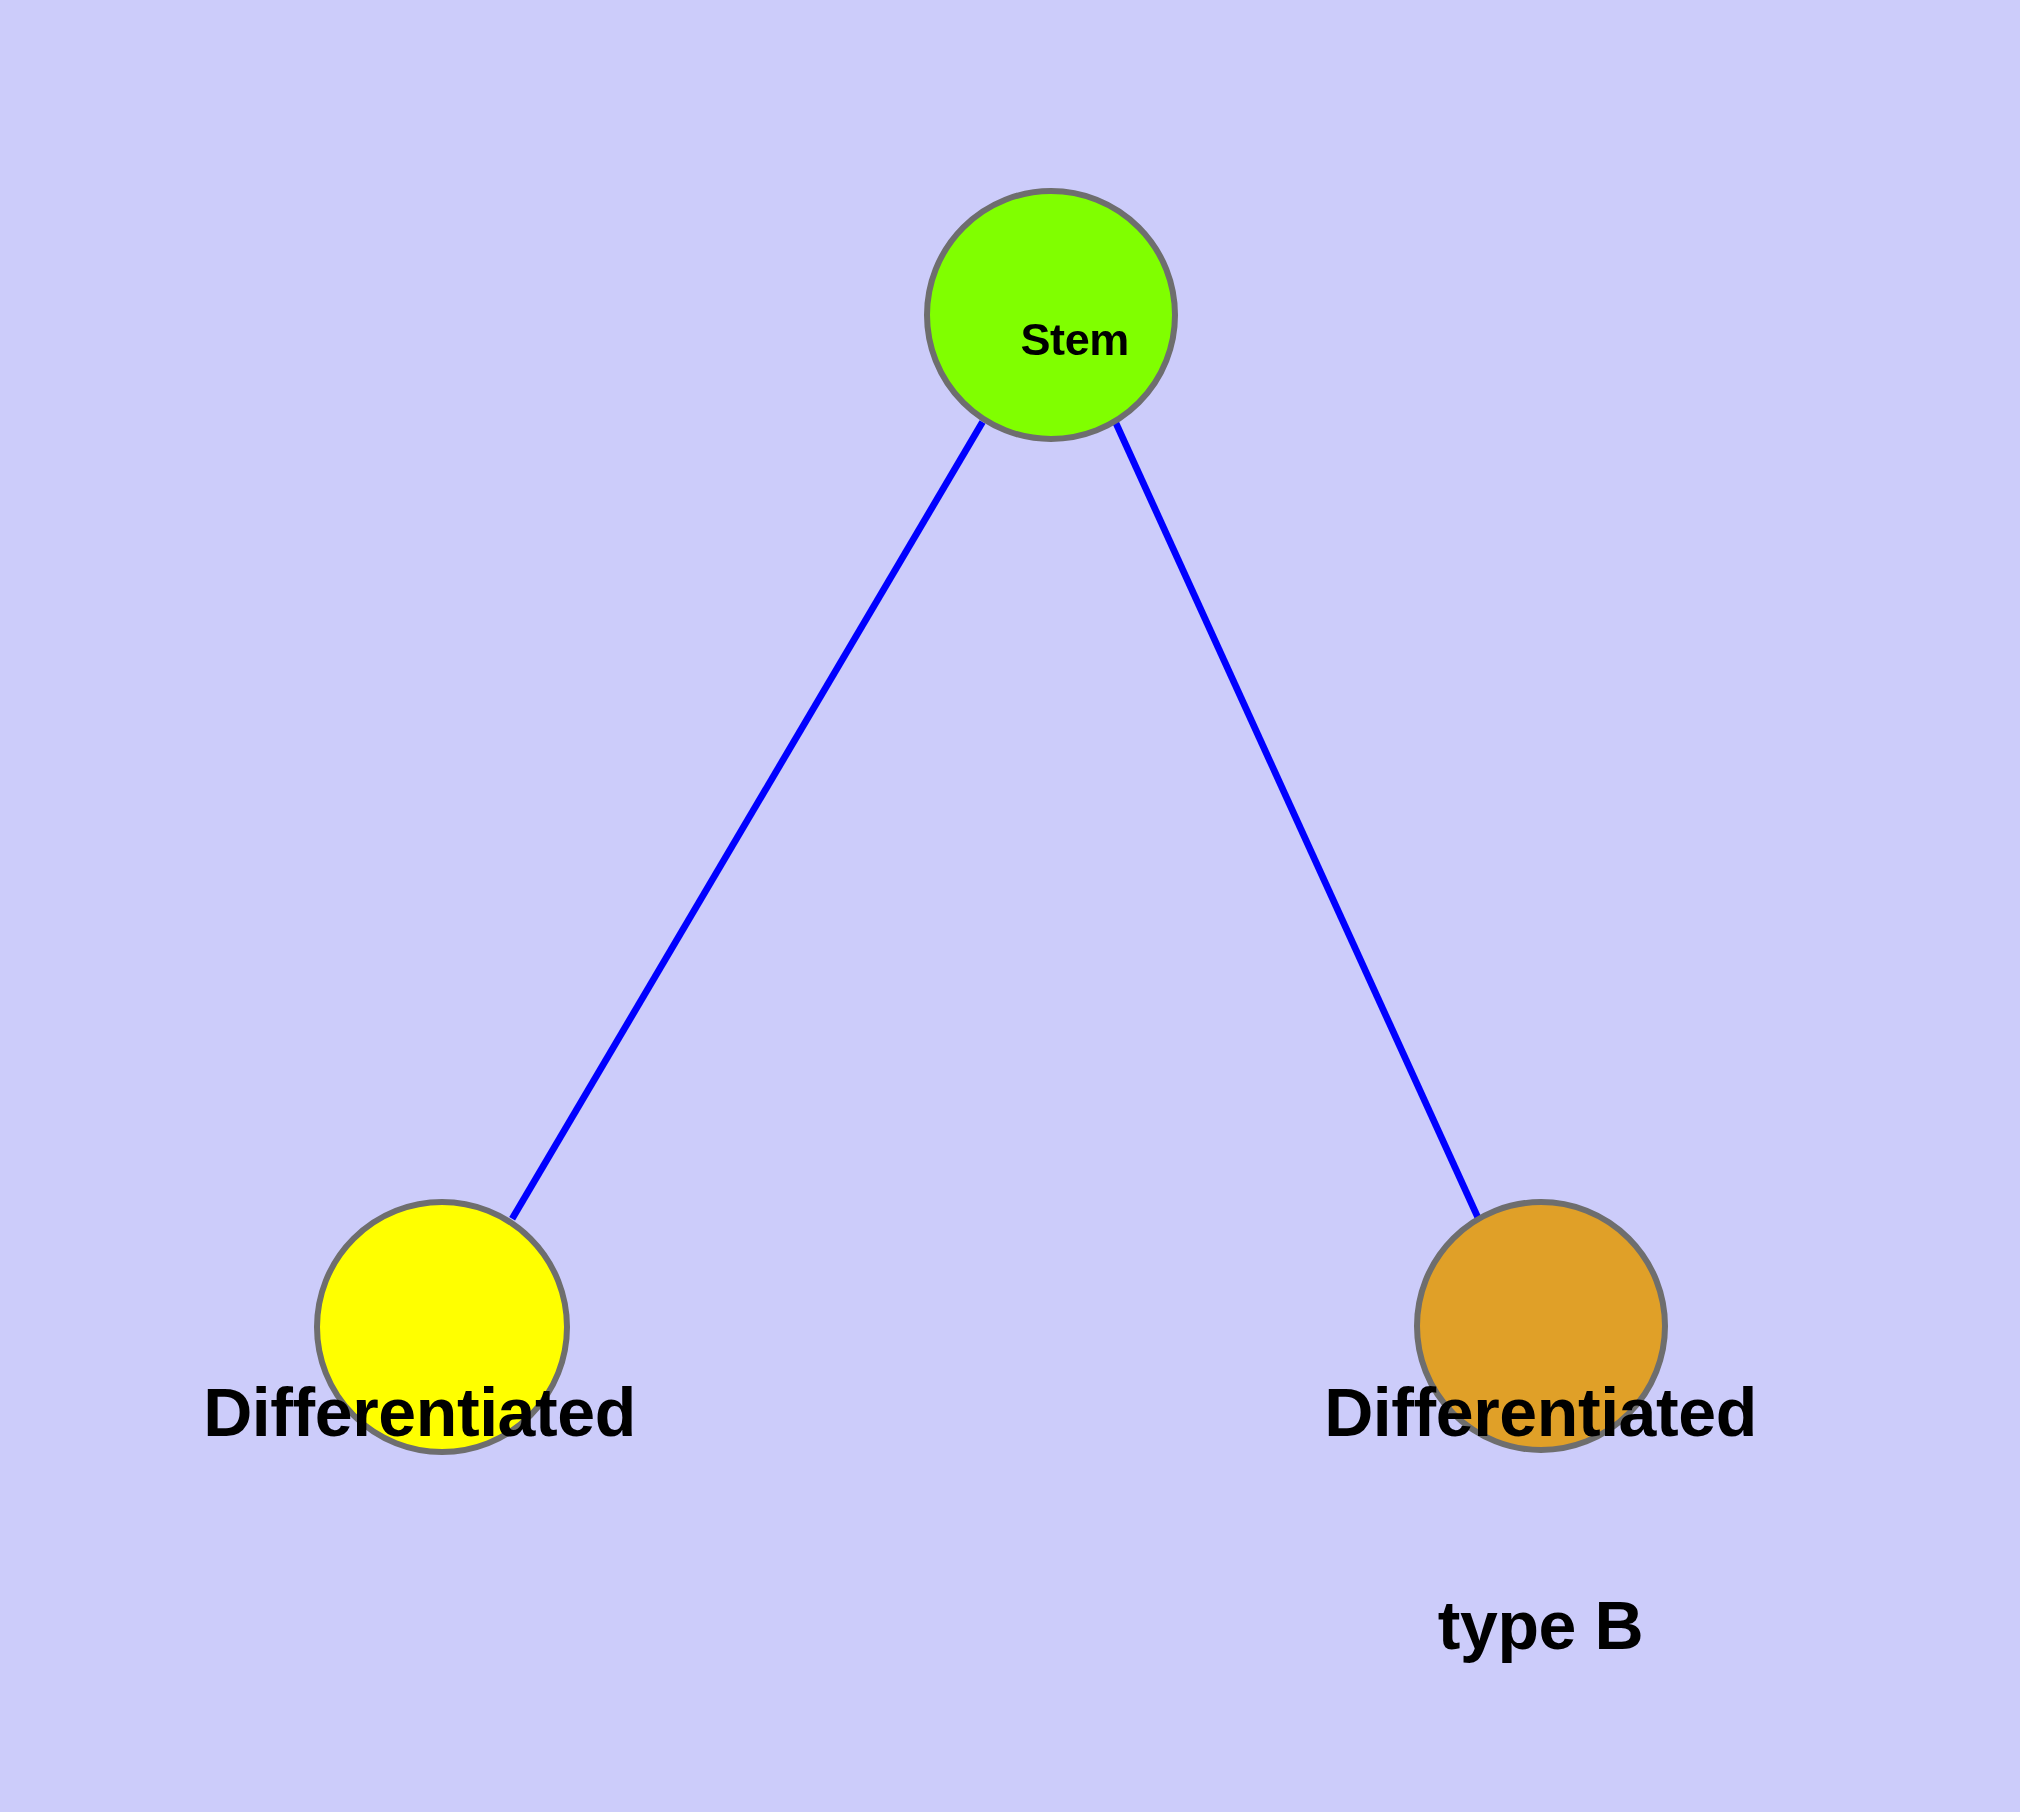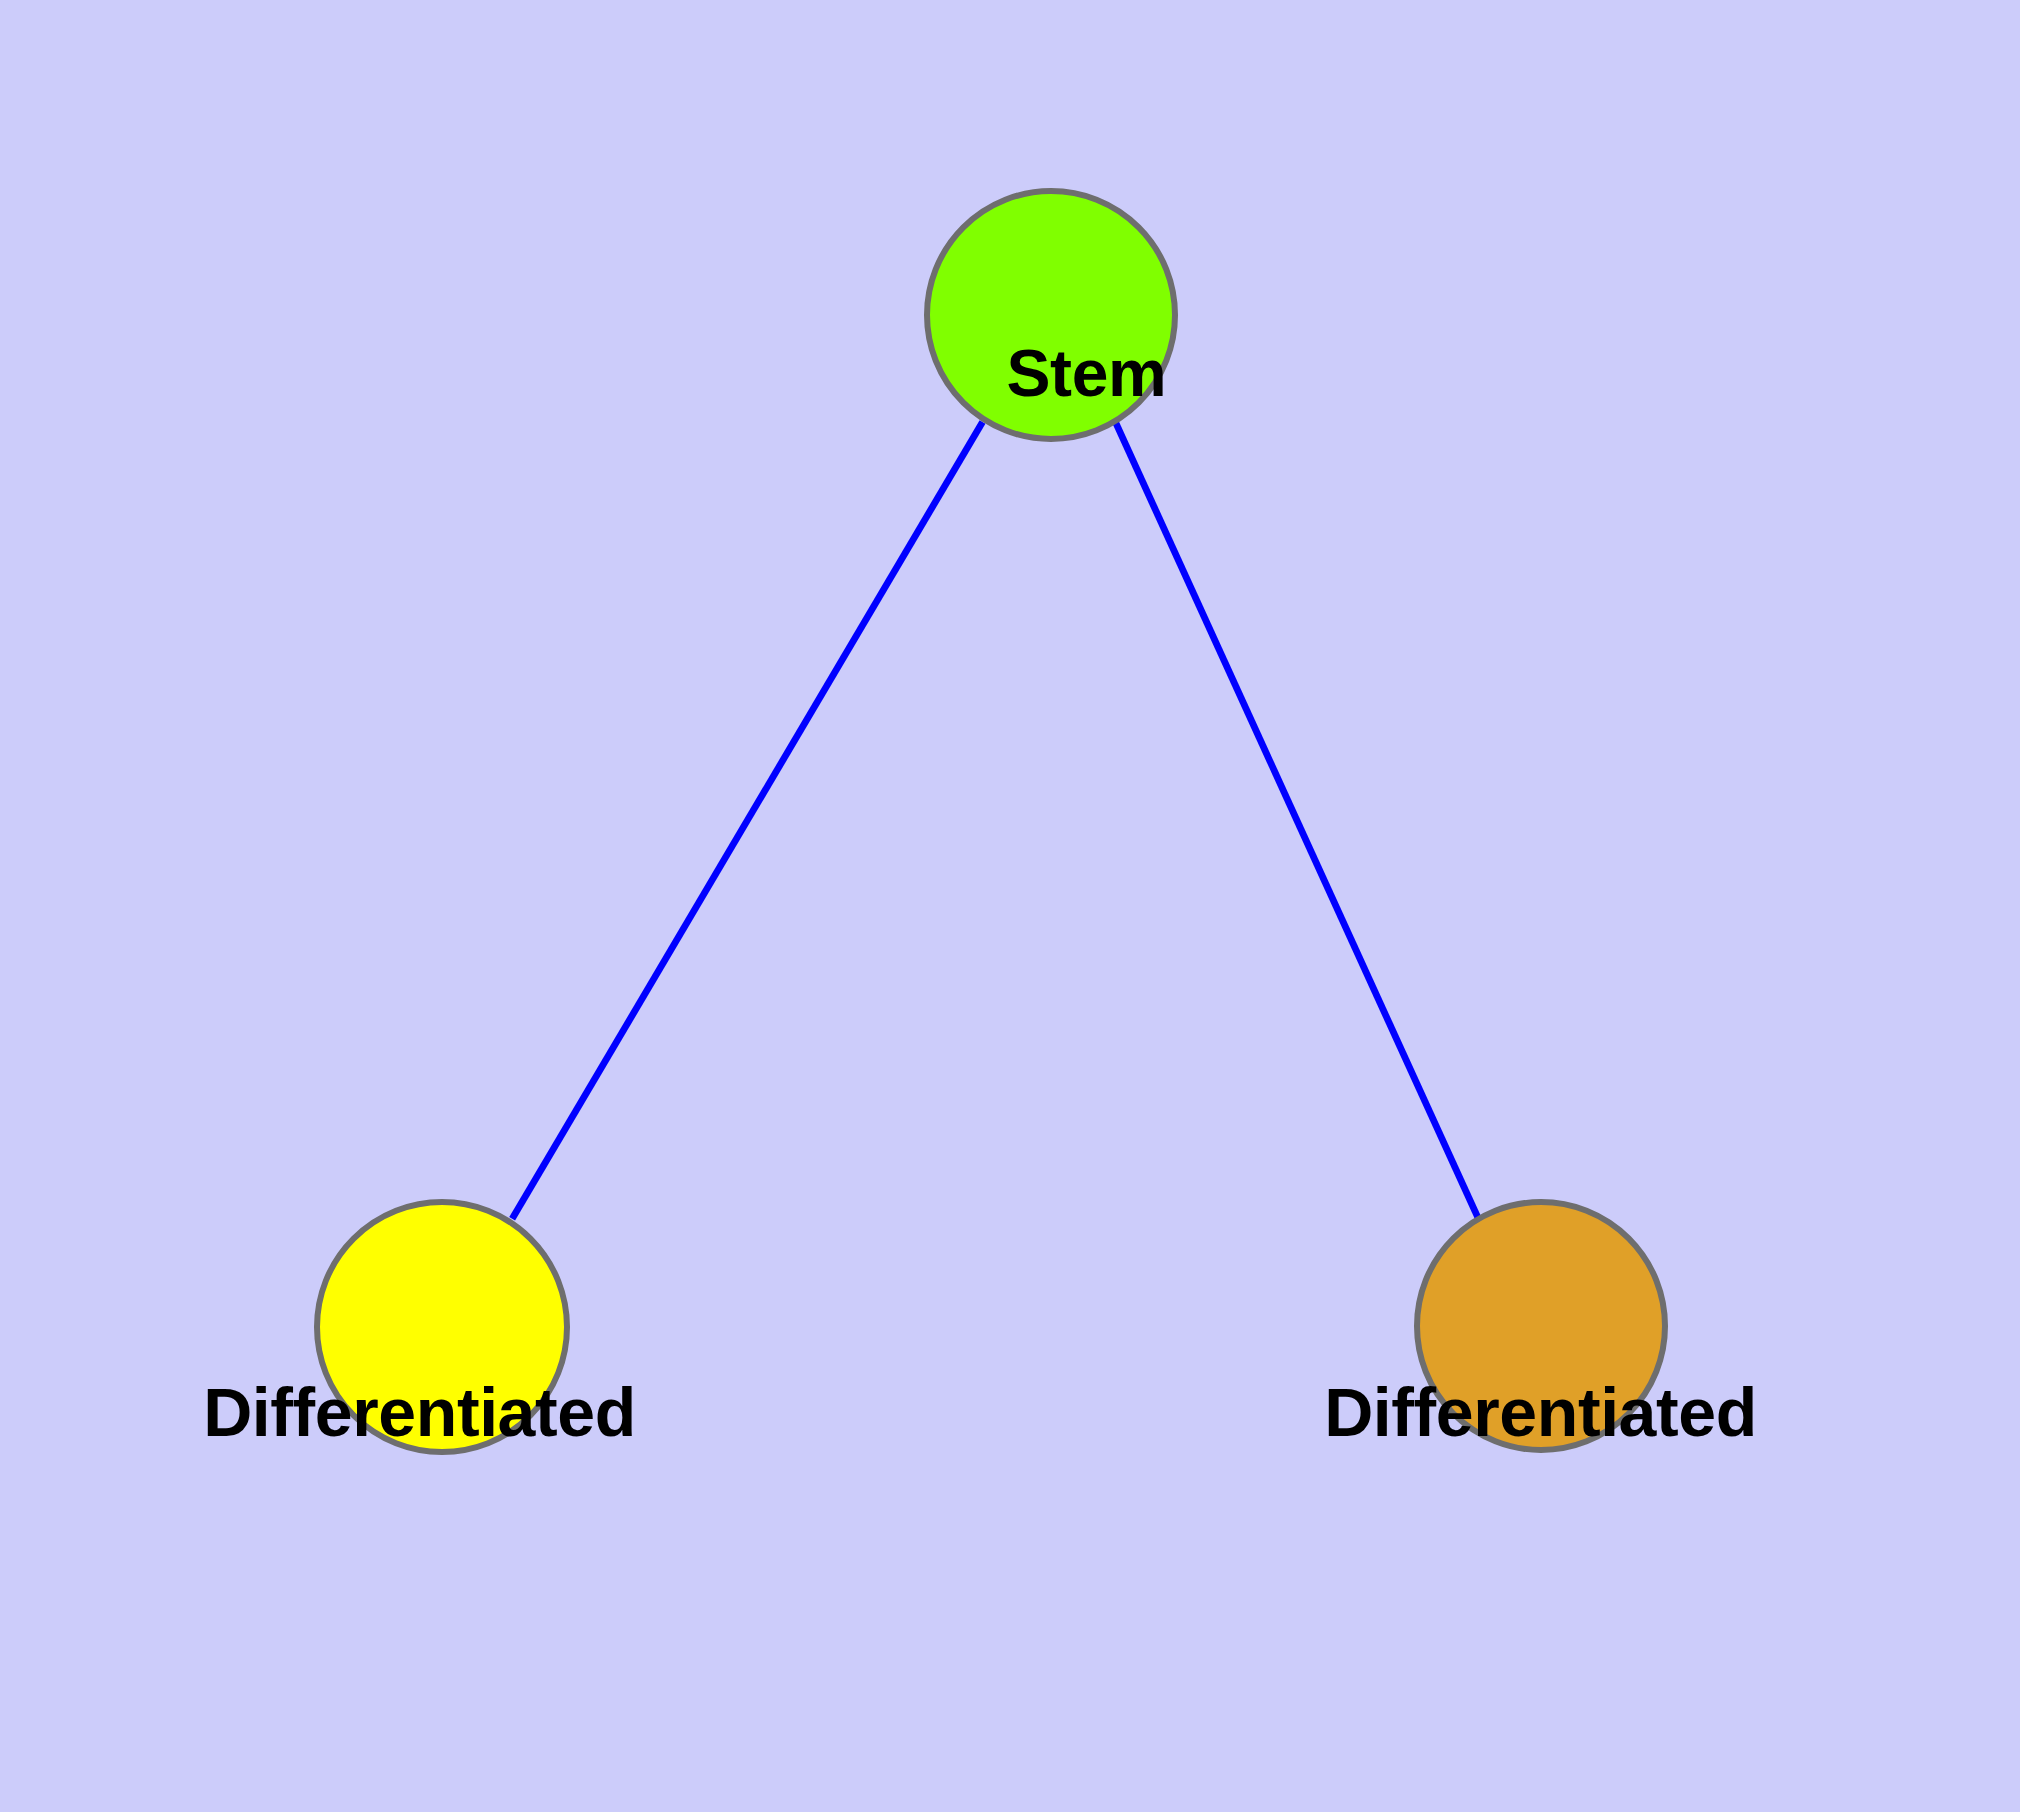--- a/index.html
+++ b/index.html
@@ -44,21 +44,21 @@
     top: 188px;
     width: 254px;
     height: 254px;
     background: #80ff00;
     border: 6px solid #6e6e6e;
   }
   #label-stem {
     left: 881px;
     top: 270px;
     width: 339px;
-    font-size: 66px;
+    font-size: 45px;
   }
   
   #node-type-a {
     left: 314px;
     top: 1199px;
     width: 256px;
     height: 256px;
     background: #ffff00;
     border: 6px solid #6e6e6e;
   }
@@ -101,16 +101,17 @@
   <div class="node-label" id="label-stem">
     <span>Stem</span>
   </div>
 
   <div class="node-label" id="label-type-a">
     <div>Differentiated</div>
   </div>
 
   <div class="node-label" id="label-type-b">
     <div>Differentiated</div>
+    <div>type B</div>
   </div>
 
 </div>
 
 
 </body></html>

